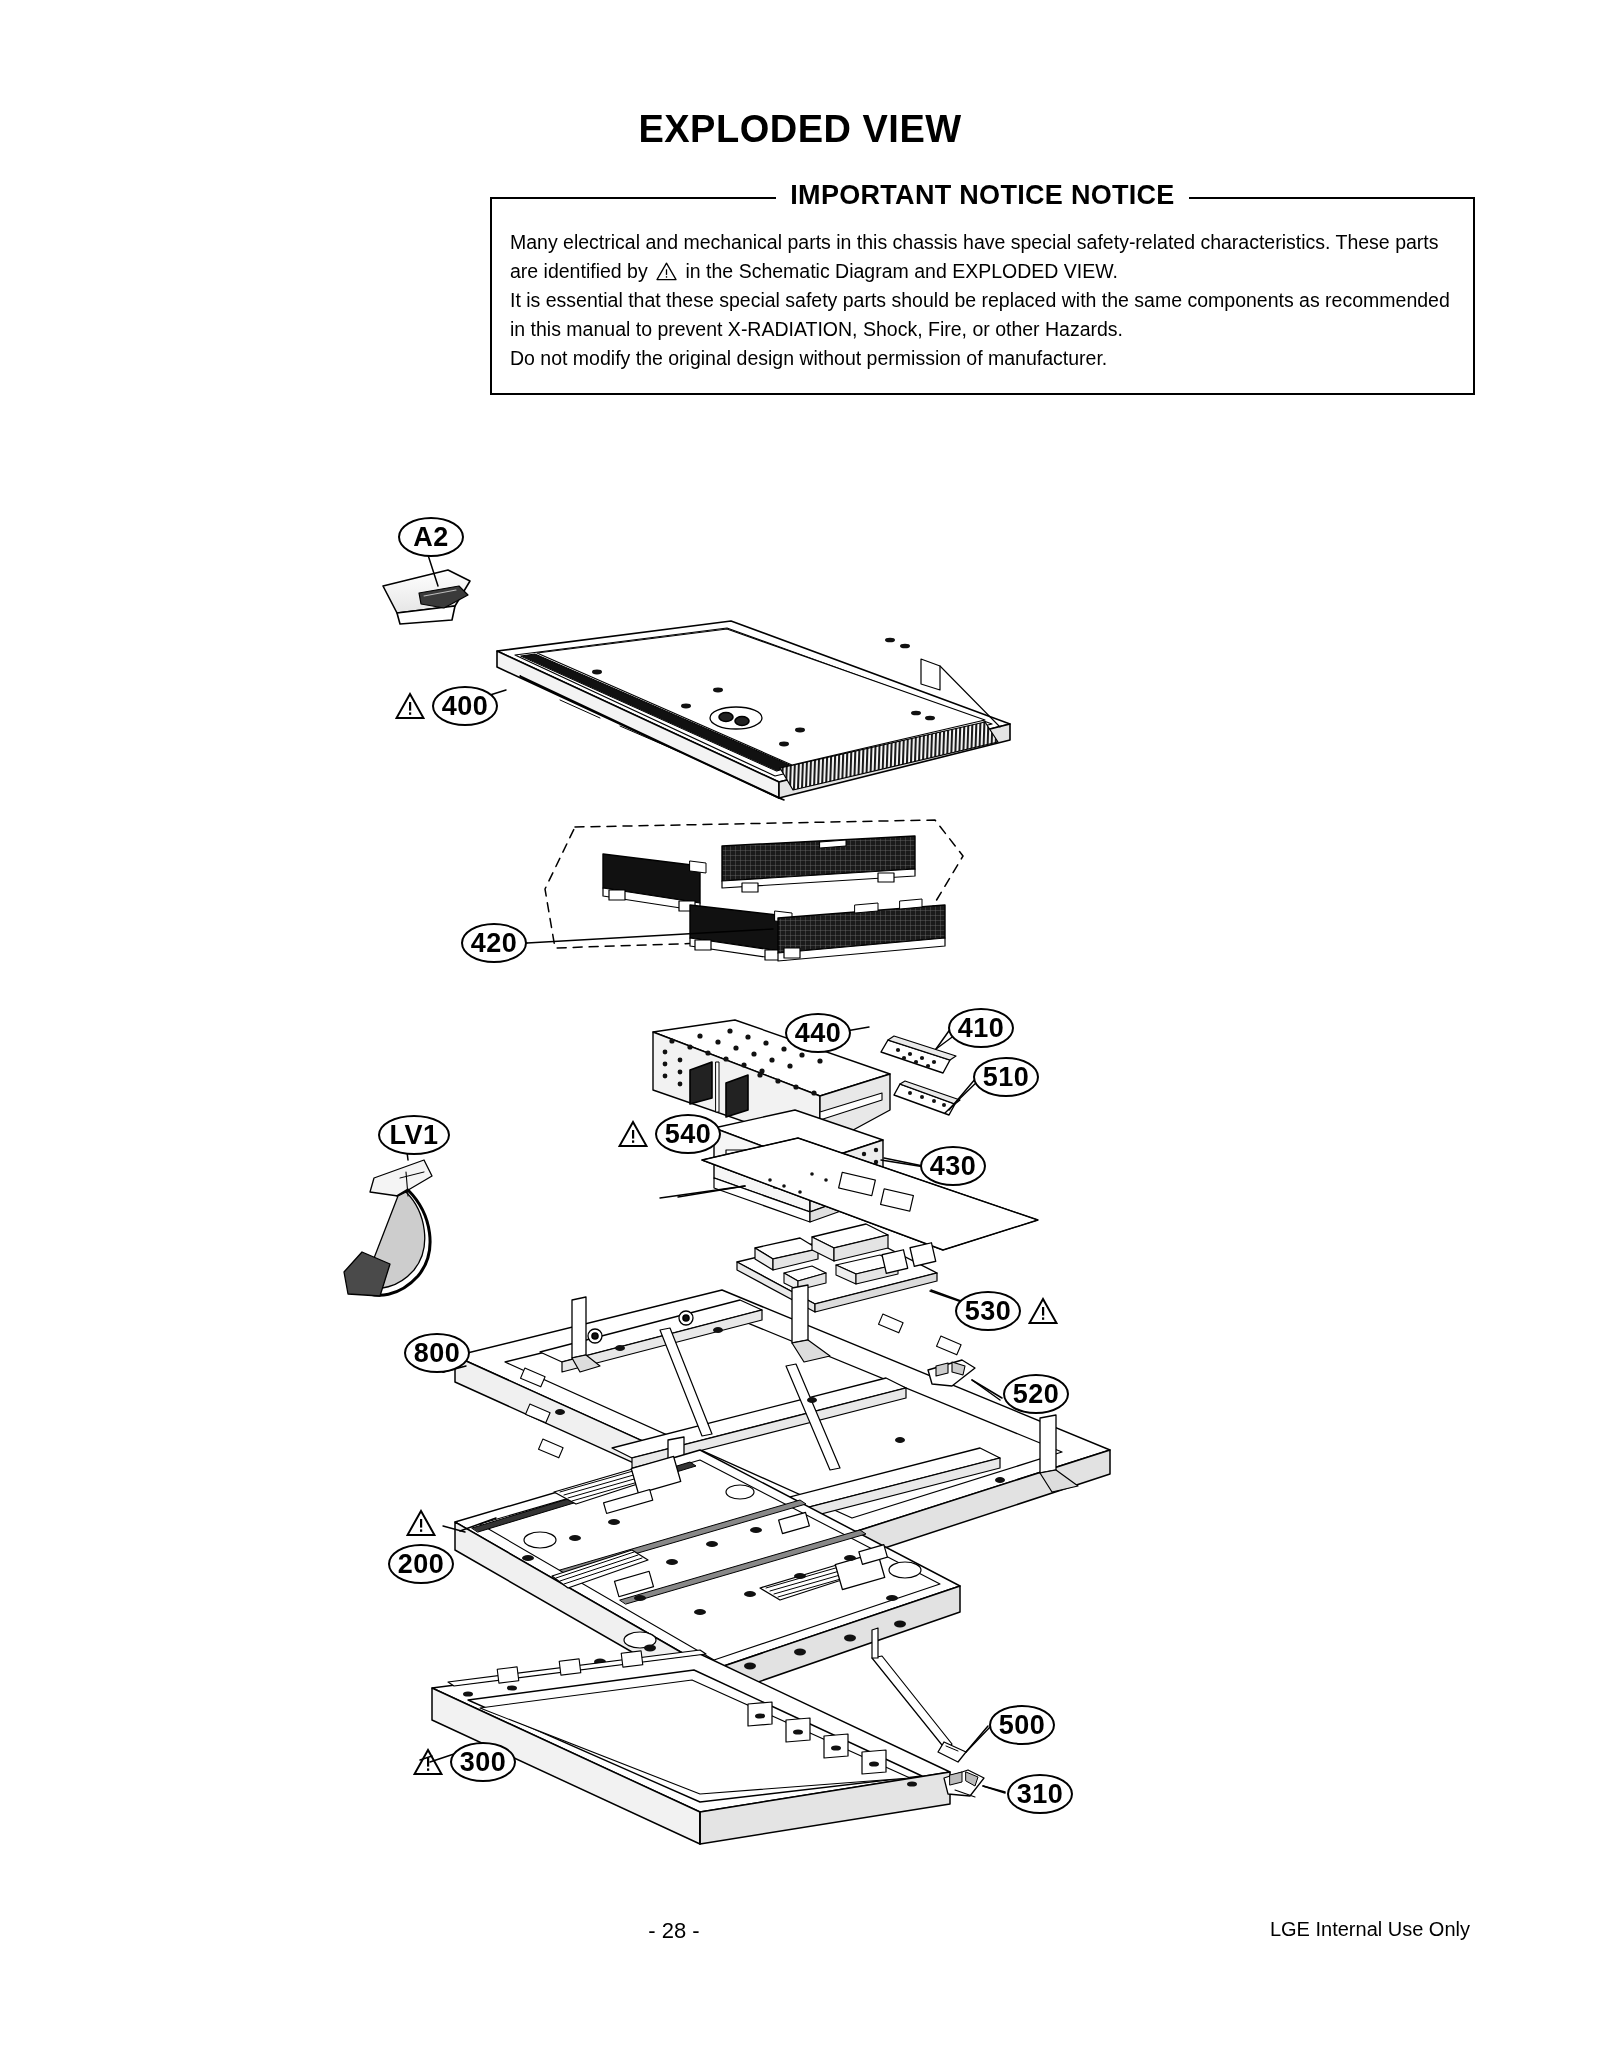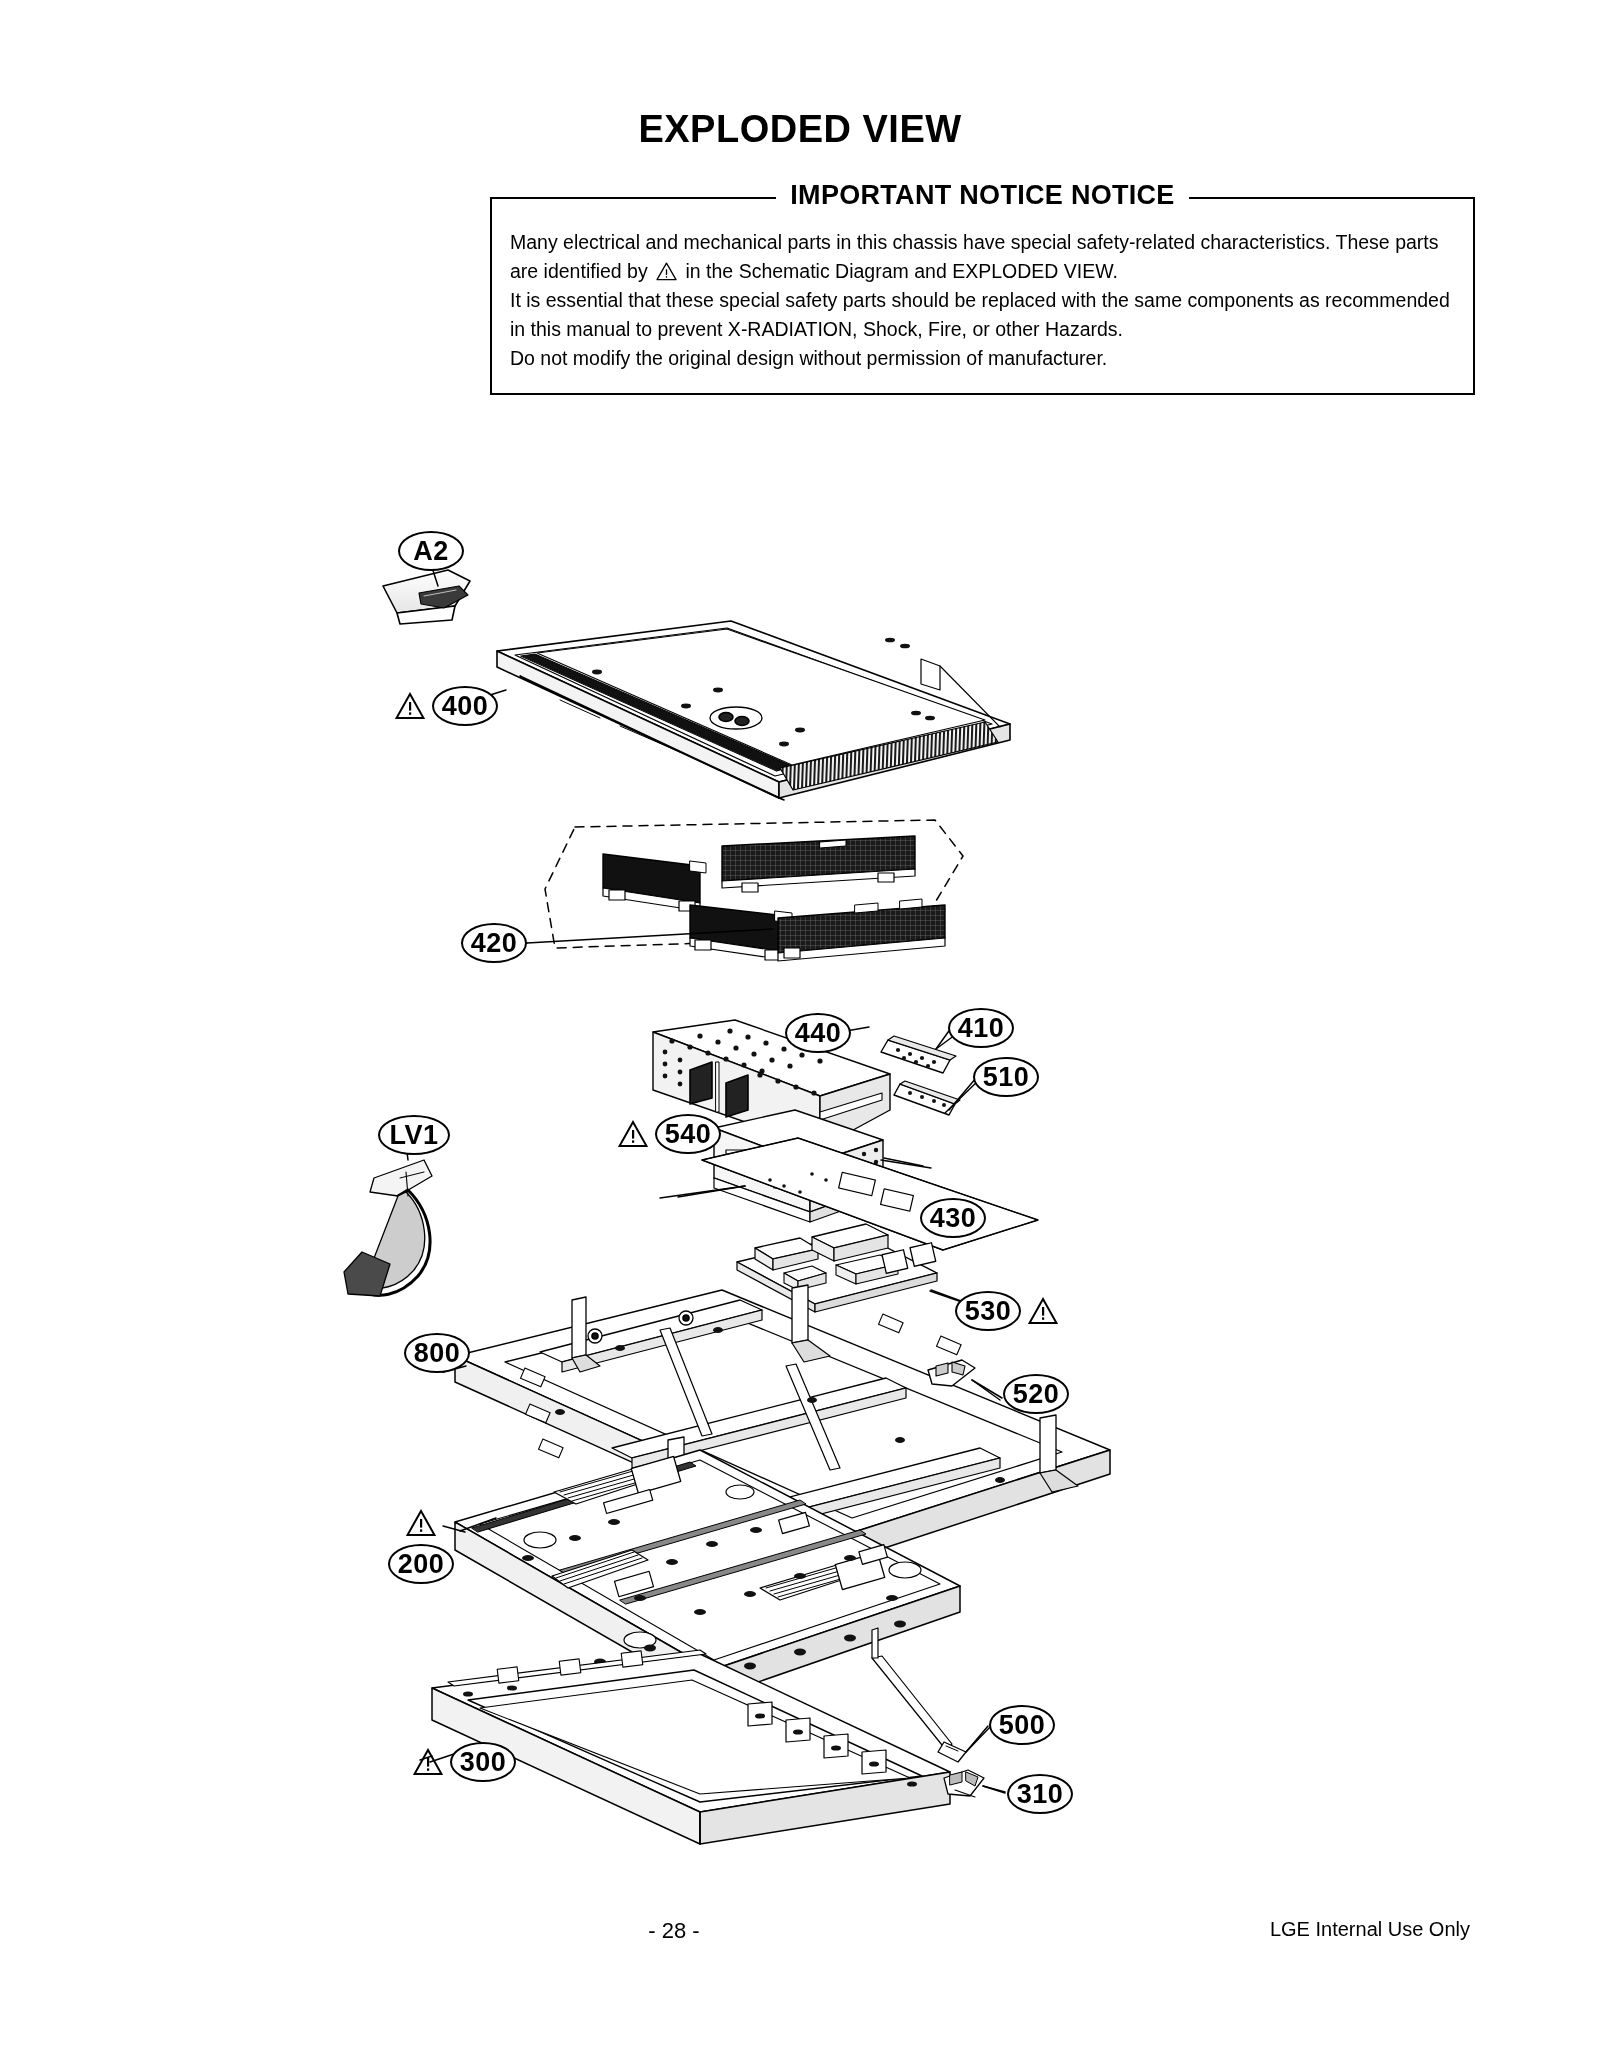--- a/index.html
+++ b/index.html
@@ -637,21 +637,21 @@
           <path d="M443 1372 L466 1366"></path>
           <path d="M1002 1398 L972 1380"></path>
           <path d="M460 1531 L496 1518"></path>
           <path d="M988 1726 L966 1752"></path>
           <path d="M430 1762 L466 1750"></path>
           <path d="M1005 1792 L983 1786"></path>
         </g>
       </g>
     </svg>
 
-    <div class="callout" style="left:398px; top:531px;">
+    <div class="callout" style="left:398px; top:517px;">
       <div class="balloon">A2</div>
     </div>
 
     <div class="callout" style="left:395px; top:686px;">
       <span class="warn-tri">
         <svg width="30" height="28" viewBox="0 0 30 28">
           <path d="M15 2 L28.5 26 L1.5 26 Z" fill="none" stroke="#000" stroke-width="2"></path>
           <rect x="14" y="10" width="2.2" height="8.6" fill="#000"></rect>
           <rect x="14" y="20.4" width="2.2" height="2.4" fill="#000"></rect>
         </svg>
@@ -668,21 +668,21 @@
     </div>
 
     <div class="callout" style="left:948px; top:1008px;">
       <div class="balloon">410</div>
     </div>
 
     <div class="callout" style="left:973px; top:1057px;">
       <div class="balloon">510</div>
     </div>
 
-    <div class="callout" style="left:920px; top:1198px;">
+    <div class="callout" style="left:920px; top:1146px;">
       <div class="balloon">430</div>
     </div>
 
     <div class="callout" style="left:618px; top:1114px;">
       <span class="warn-tri">
         <svg width="30" height="28" viewBox="0 0 30 28">
           <path d="M15 2 L28.5 26 L1.5 26 Z" fill="none" stroke="#000" stroke-width="2"></path>
           <rect x="14" y="10" width="2.2" height="8.6" fill="#000"></rect>
           <rect x="14" y="20.4" width="2.2" height="2.4" fill="#000"></rect>
         </svg>

